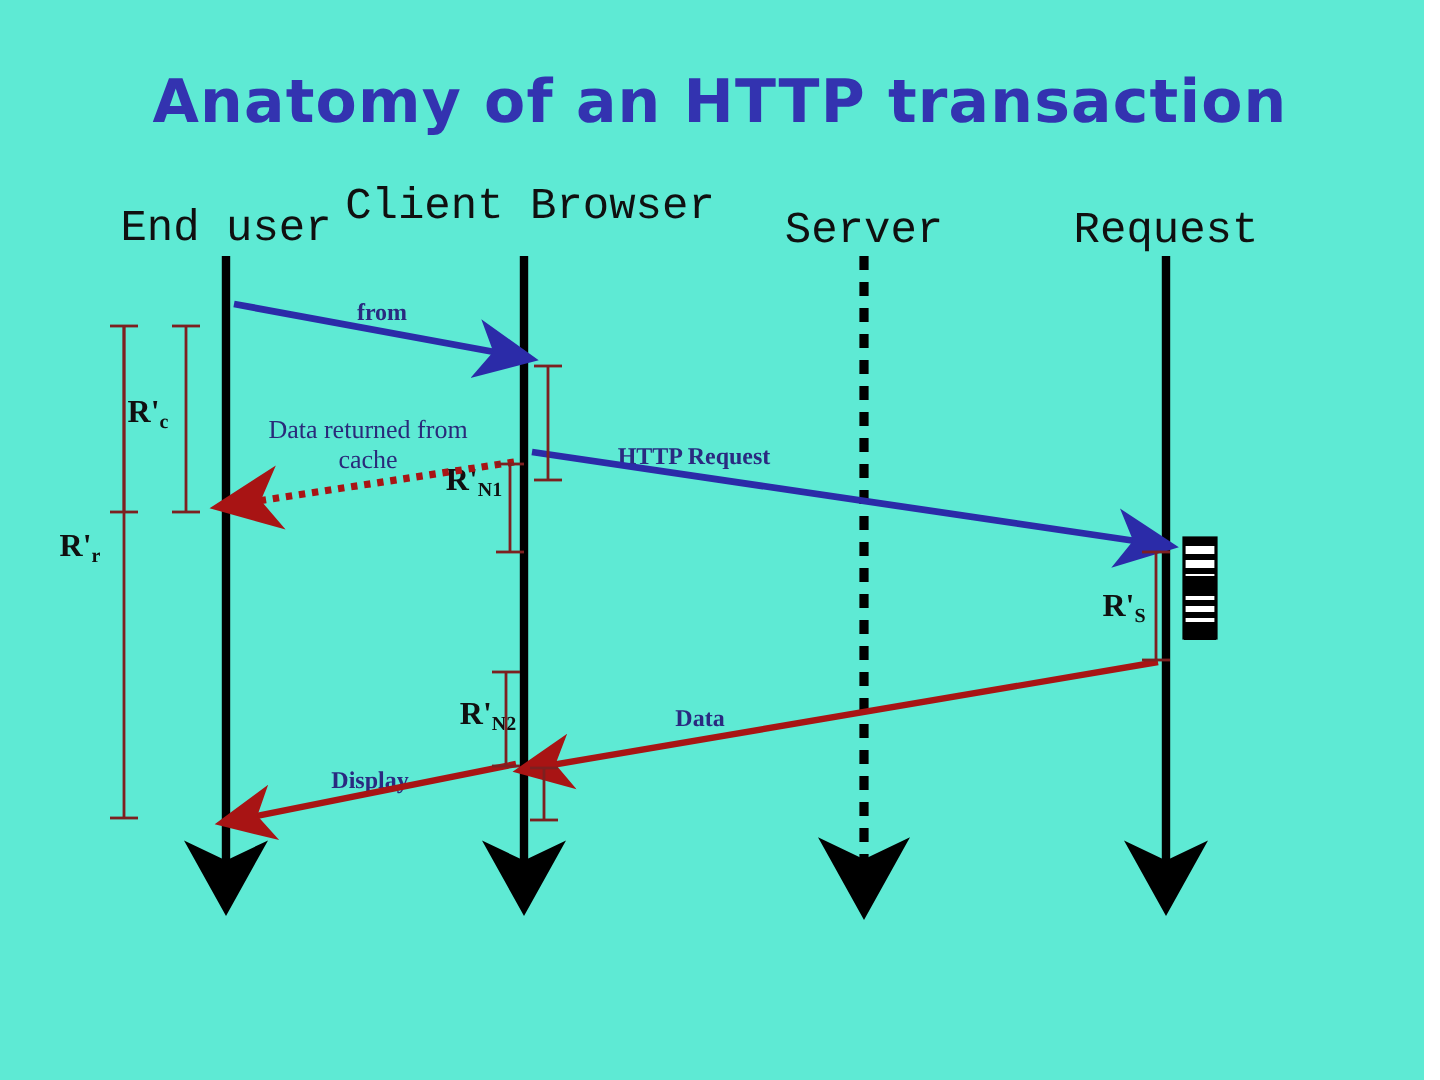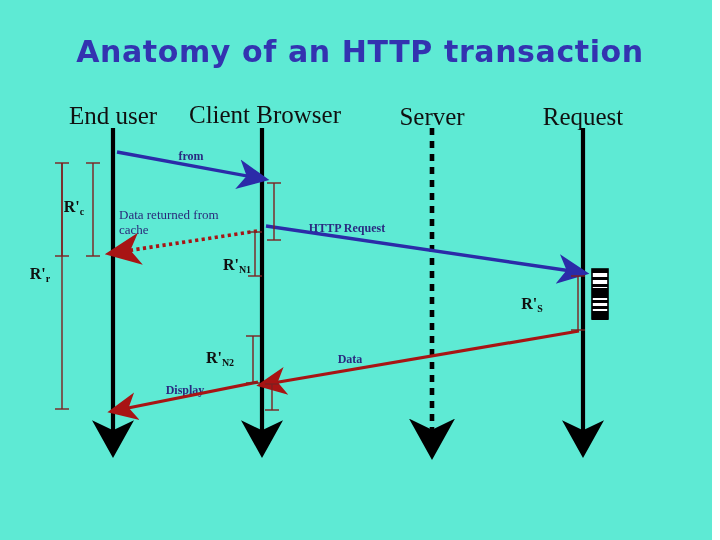--- a/index.html
+++ b/index.html
@@ -32,39 +32,39 @@
     top: 36px;
     width: 720px;
     text-align: center;
     font-family: "DejaVu Sans", sans-serif;
     font-size: 30px;
     font-weight: bold;
     color: #3333b0;
     letter-spacing: 0.6px;
   }
   .col-head {
-    font-family: Liberation Serif, serif;
-    font-size: 25px;
+    font-family: Liberation Mono, monospace;
+    font-size: 22px;
     color: #101010;
     text-align: center;
     transform: translateX(-50%);
   }
   .flow-label {
     font-family: "Liberation Serif", serif;
     font-size: 12px;
     font-weight: bold;
     color: #2a2a80;
     transform: translateX(-50%);
   }
   .cache-label {
     font-family: "Liberation Serif", serif;
     font-size: 13px;
     font-weight: normal;
     color: #2a2a7a;
-    text-align: left;
+    text-align: center;
     transform: translateX(-50%);
     white-space: normal;
     width: 130px;
     line-height: 1.12;
   }
   .rlabel {
     font-family: "Liberation Serif", serif;
     font-size: 16px;
     font-weight: bold;
     color: #101010;
@@ -91,35 +91,35 @@
   }
 </style>
 </head>
 <body>
 
 <div id="slide">
 
   <div class="txt" id="title">Anatomy of an HTTP transaction</div>
 
   <div class="txt col-head" style="left:113px; top:103px;">End user</div>
-  <div class="txt col-head" style="left:265px; top:102px;text-align:center;">Client Browser</div>
+  <div class="txt col-head" style="left:265px; top:92px;text-align:center;">Client Browser</div>
   <div class="txt col-head" style="left:432px; top:104px;">Server</div>
   <div class="txt col-head" style="left:583px; top:104px;">Request</div>
 
   <div class="txt flow-label" style="left:191px; top:150px;">from</div>
   <div class="txt flow-label" style="left:347px; top:222px;">HTTP Request</div>
   <div class="txt cache-label" style="left:184px; top:208px;">Data returned from cache</div>
   <div class="txt flow-label" style="left:350px; top:353px;">Data</div>
   <div class="txt flow-label" style="left:185px; top:384px;">Display</div>
 
   <div class="txt rlabel" style="left:74px; top:199px;"><span>R'</span><sub>c</sub></div>
   <div class="txt rlabel" style="left:40px; top:266px;"><span>R'</span><sub>r</sub></div>
-  <div class="txt rlabel" style="left:237px; top:257px;"><span>R'</span><sub>N1</sub></div>
-  <div class="txt rlabel" style="left:220px; top:350px;"><span>R'</span><sub>N2</sub></div>
-  <div class="txt rlabel" style="left:532px; top:296px;"><span>R'</span><sub>S</sub></div>
+  <div class="txt rlabel" style="left:237px; top:233px;"><span>R'</span><sub>N1</sub></div>
+  <div class="txt rlabel" style="left:244px; top:350px;"><span>R'</span><sub>N2</sub></div>
+  <div class="txt rlabel" style="left:562px; top:296px;"><span>R'</span><sub>S</sub></div>
 
 
   <svg id="vector-layer" viewBox="0 0 720 540">
     <defs>
       <marker id="ah-black" markerWidth="10" markerHeight="10" refX="4" refY="5" orient="auto">
         <path d="M0,0 L9,5 L0,10 L2.4,5 Z" fill="#000000"></path>
       </marker>
       <marker id="ah-blue" markerWidth="10" markerHeight="10" refX="6" refY="5" orient="auto">
         <path d="M0,0.6 L9.4,5 L0,9.4 L2.6,5 Z" fill="#2b2ba8"></path>
       </marker>

